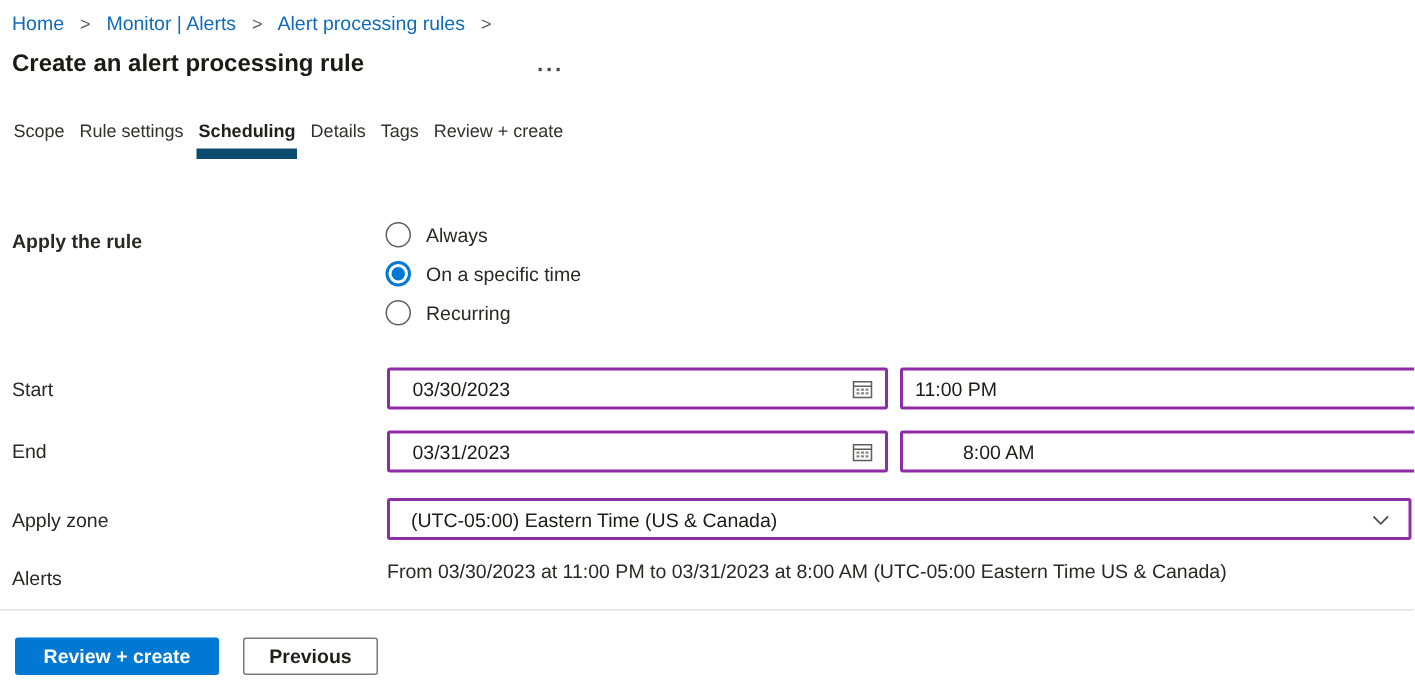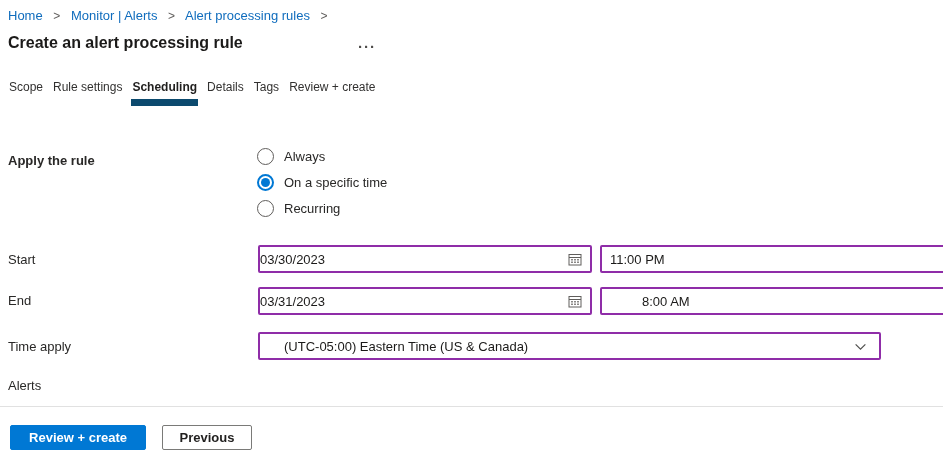--- a/index.html
+++ b/index.html
@@ -38,31 +38,31 @@
   .radio-circle { width:17px; height:17px; border:1px solid #605e5c; border-radius:50%;
     background:#fff; position:relative; flex:0 0 auto; }
   .radio-option.checked .radio-circle { border:2px solid #0078d4; }
   .radio-option.checked .radio-circle::after { content:""; position:absolute; inset:2px;
     border-radius:50%; background:#0078d4; }
 
   
   .date-wrap { position:absolute; left:258px; width:334px; height:28px; display:flex; align-items:center;
     border:2px solid #8f2da8; border-radius:2px; background:#fff; }
   .date-wrap input { flex:1; min-width:0; border:none; outline:none; background:transparent;
-    font-family:inherit; font-size:13px; color:#1b1a19; padding-left:0; }
+    font-family:inherit; font-size:13px; color:#1b1a19; padding-left:15px; }
   .cal-icon { padding:0 7px 0 4px; display:flex; align-items:center; cursor:pointer; }
 
   .time-input { position:absolute; left:600px; width:372px; height:28px;
     border:2px solid #8f2da8; border-radius:2px; background:#fff; outline:none;
     font-family:inherit; font-size:13px; color:#1b1a19; padding-left:8px; }
 
-  .tz-select { position:absolute; left:258px; top:332px; width:623px; height:28px;
+  .tz-select { position:absolute; left:258px; top:332px; width:683px; height:28px;
     border:2px solid #8f2da8; border-radius:2px; background:#fff; display:flex;
     align-items:center; justify-content:space-between; font-size:13px; color:#1b1a19;
-    padding:0 12px 0 24px; cursor:pointer; }
+    padding:0 12px 0 14px; cursor:pointer; }
 
   .preview-value { position:absolute; left:258px; top:373px; font-size:13px; color:#292827; }
 
   .divider { position:absolute; left:0; top:406px; width:943px; height:1px; background:#e1e1e1; }
 
   
   .btn { position:absolute; top:425px; height:25px; font-size:13px; font-weight:600;
     border-radius:2px; cursor:pointer; font-family:inherit; }
   .btn-primary { left:10px; width:136px; background:#0078d4; color:#ffffff; border:1px solid #0078d4; }
   .btn-outline { background:#ffffff; color:#201f1e; border:1px solid #7a7a78; }
@@ -141,30 +141,31 @@
           <rect x="7" y="8" width="2" height="1.5" fill="#8a8886"></rect>
           <rect x="10" y="8" width="2" height="1.5" fill="#8a8886"></rect>
         <rect x="4" y="10.5" width="2" height="1.5" fill="#8a8886"></rect>
           <rect x="7" y="10.5" width="2" height="1.5" fill="#8a8886"></rect>
           <rect x="10" y="10.5" width="2" height="1.5" fill="#8a8886"></rect>
       </svg>
     </span>
   </div>
   <input type="text" class="time-input" style="top: 287px; padding-left: 40px;" value="8:00 AM">
 
-  <div class="field-label" style="top:339px">Time apply</div>
+  <div class="field-label" style="top:339px">Apply zone</div>
   <div class="tz-select">
     <span>(UTC-05:00) Eastern Time (US &amp; Canada)</span>
     <span style="display:flex;align-items:center">
       <svg width="13" height="13" viewBox="0 0 12 12">
           <path d="M1.5 4 L6 8.5 L10.5 4" fill="none" stroke="#50504e" stroke-width="1.1"></path>
         </svg>
     </span>
   </div>
 
   <div class="field-label" style="top:378px">Alerts</div>
+  <div class="preview-value">From 03/30/2023 at 11:00 PM to 03/31/2023 at 8:00 AM (UTC-05:00 Eastern Time US &amp; Canada)</div>
 
   <div class="divider"></div>
 
   <button class="btn btn-primary">Review + create</button>
   <button class="btn btn-outline btn-previous">Previous</button>
 
 </div>
 
 </body></html>

